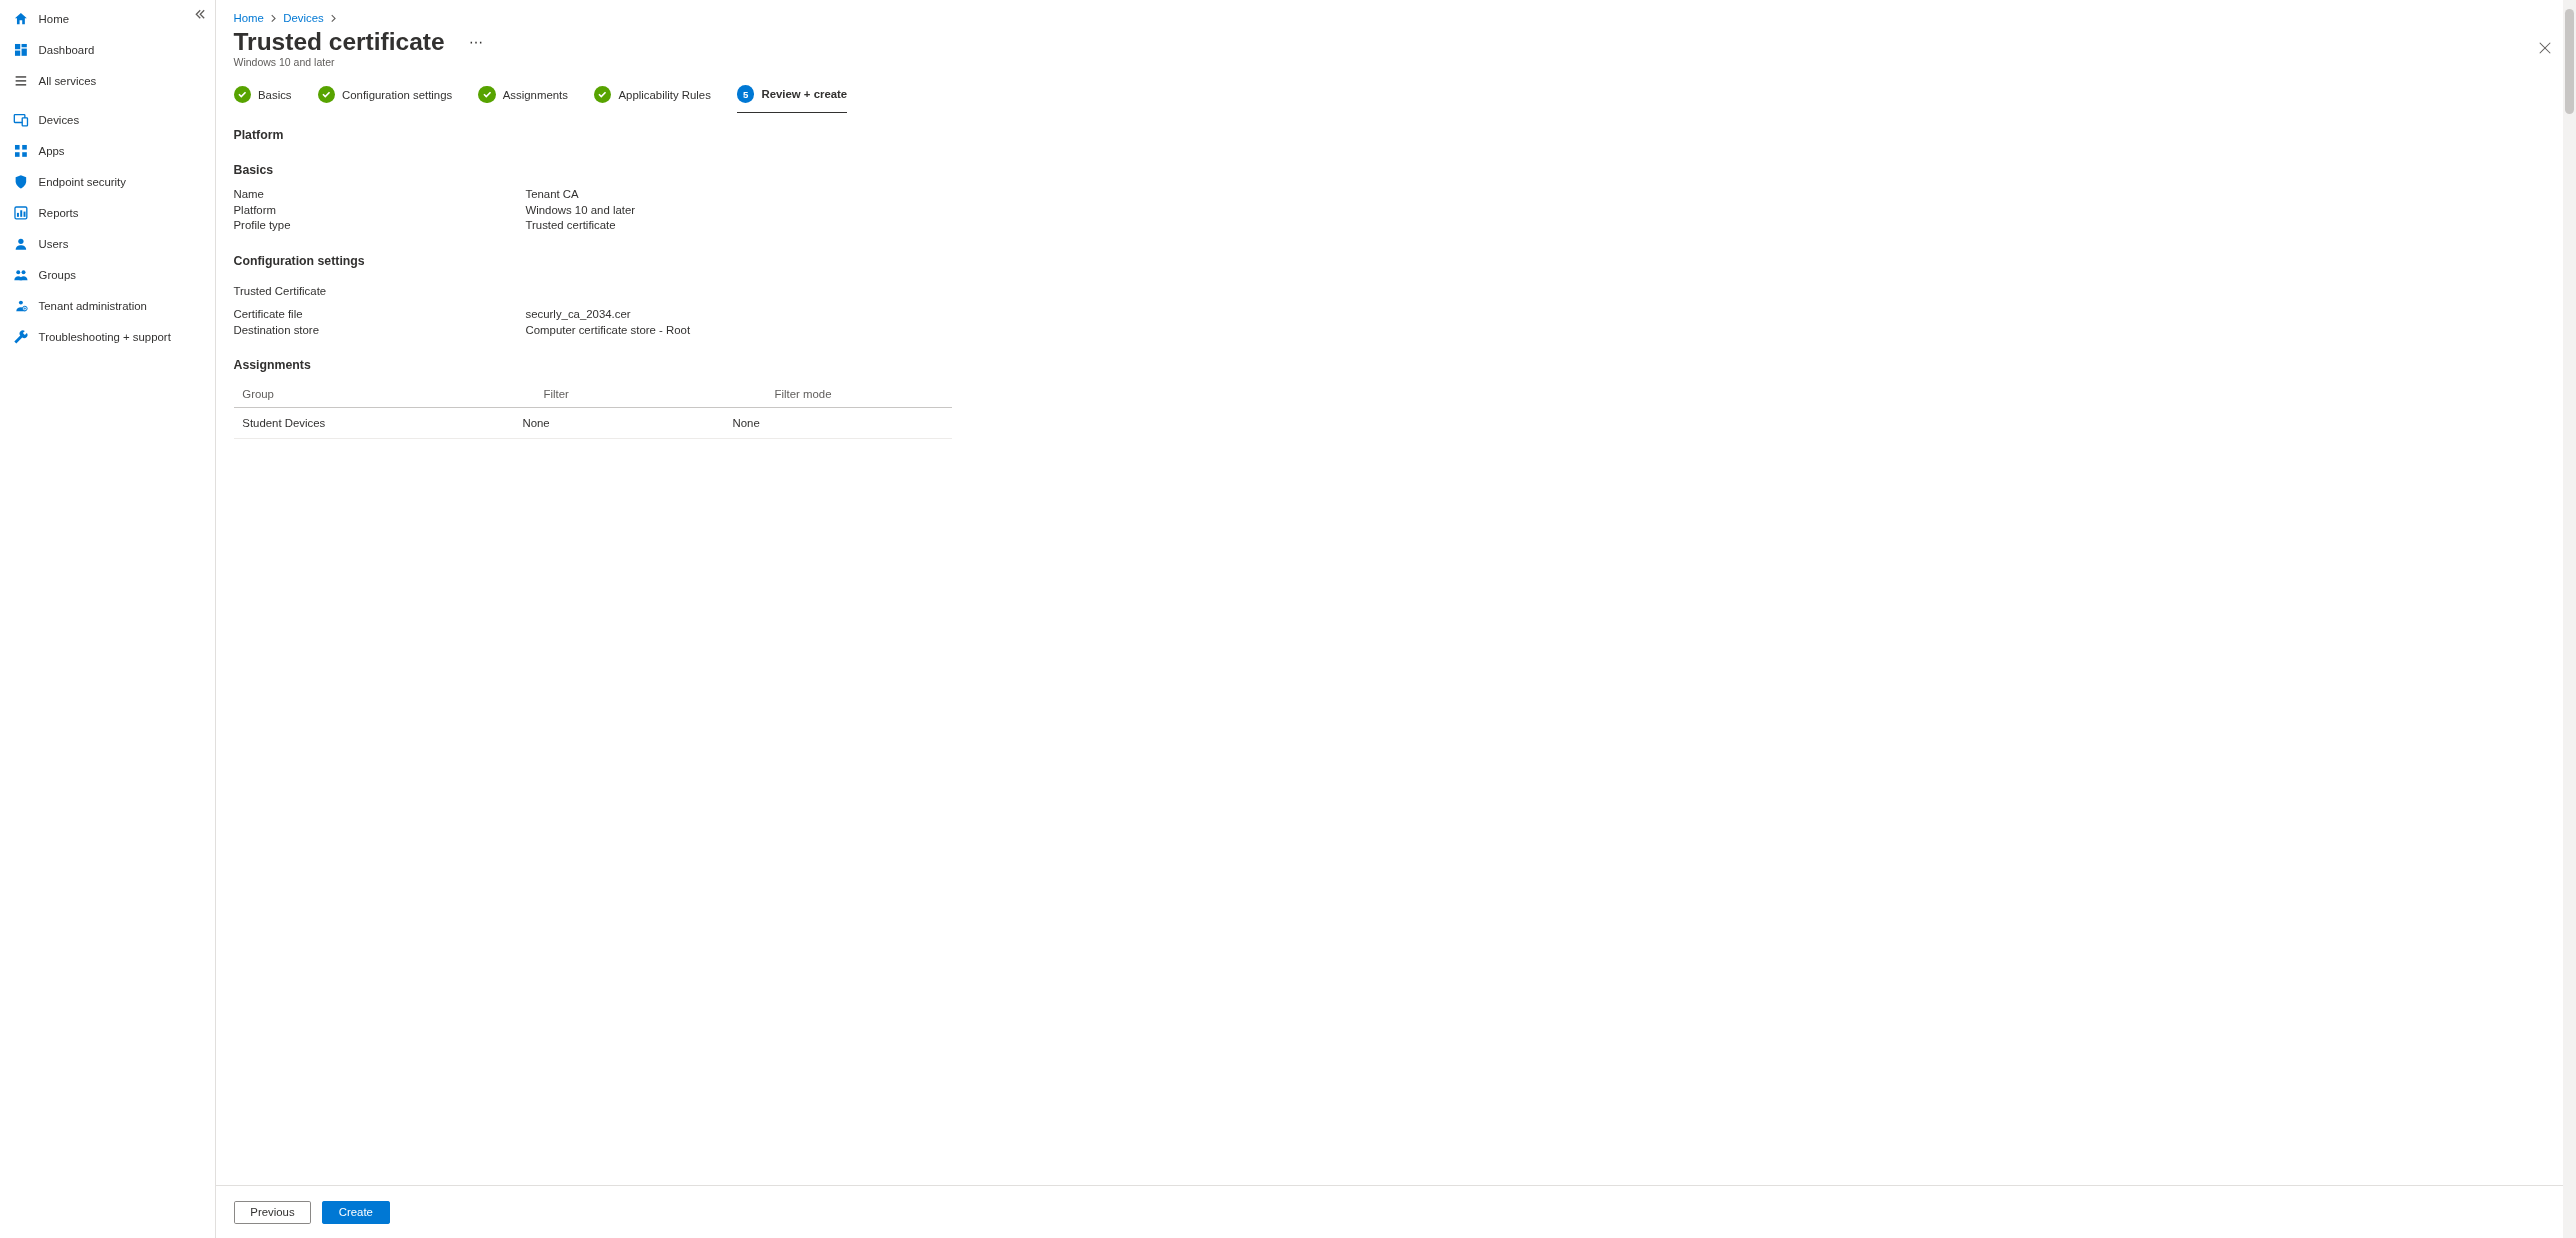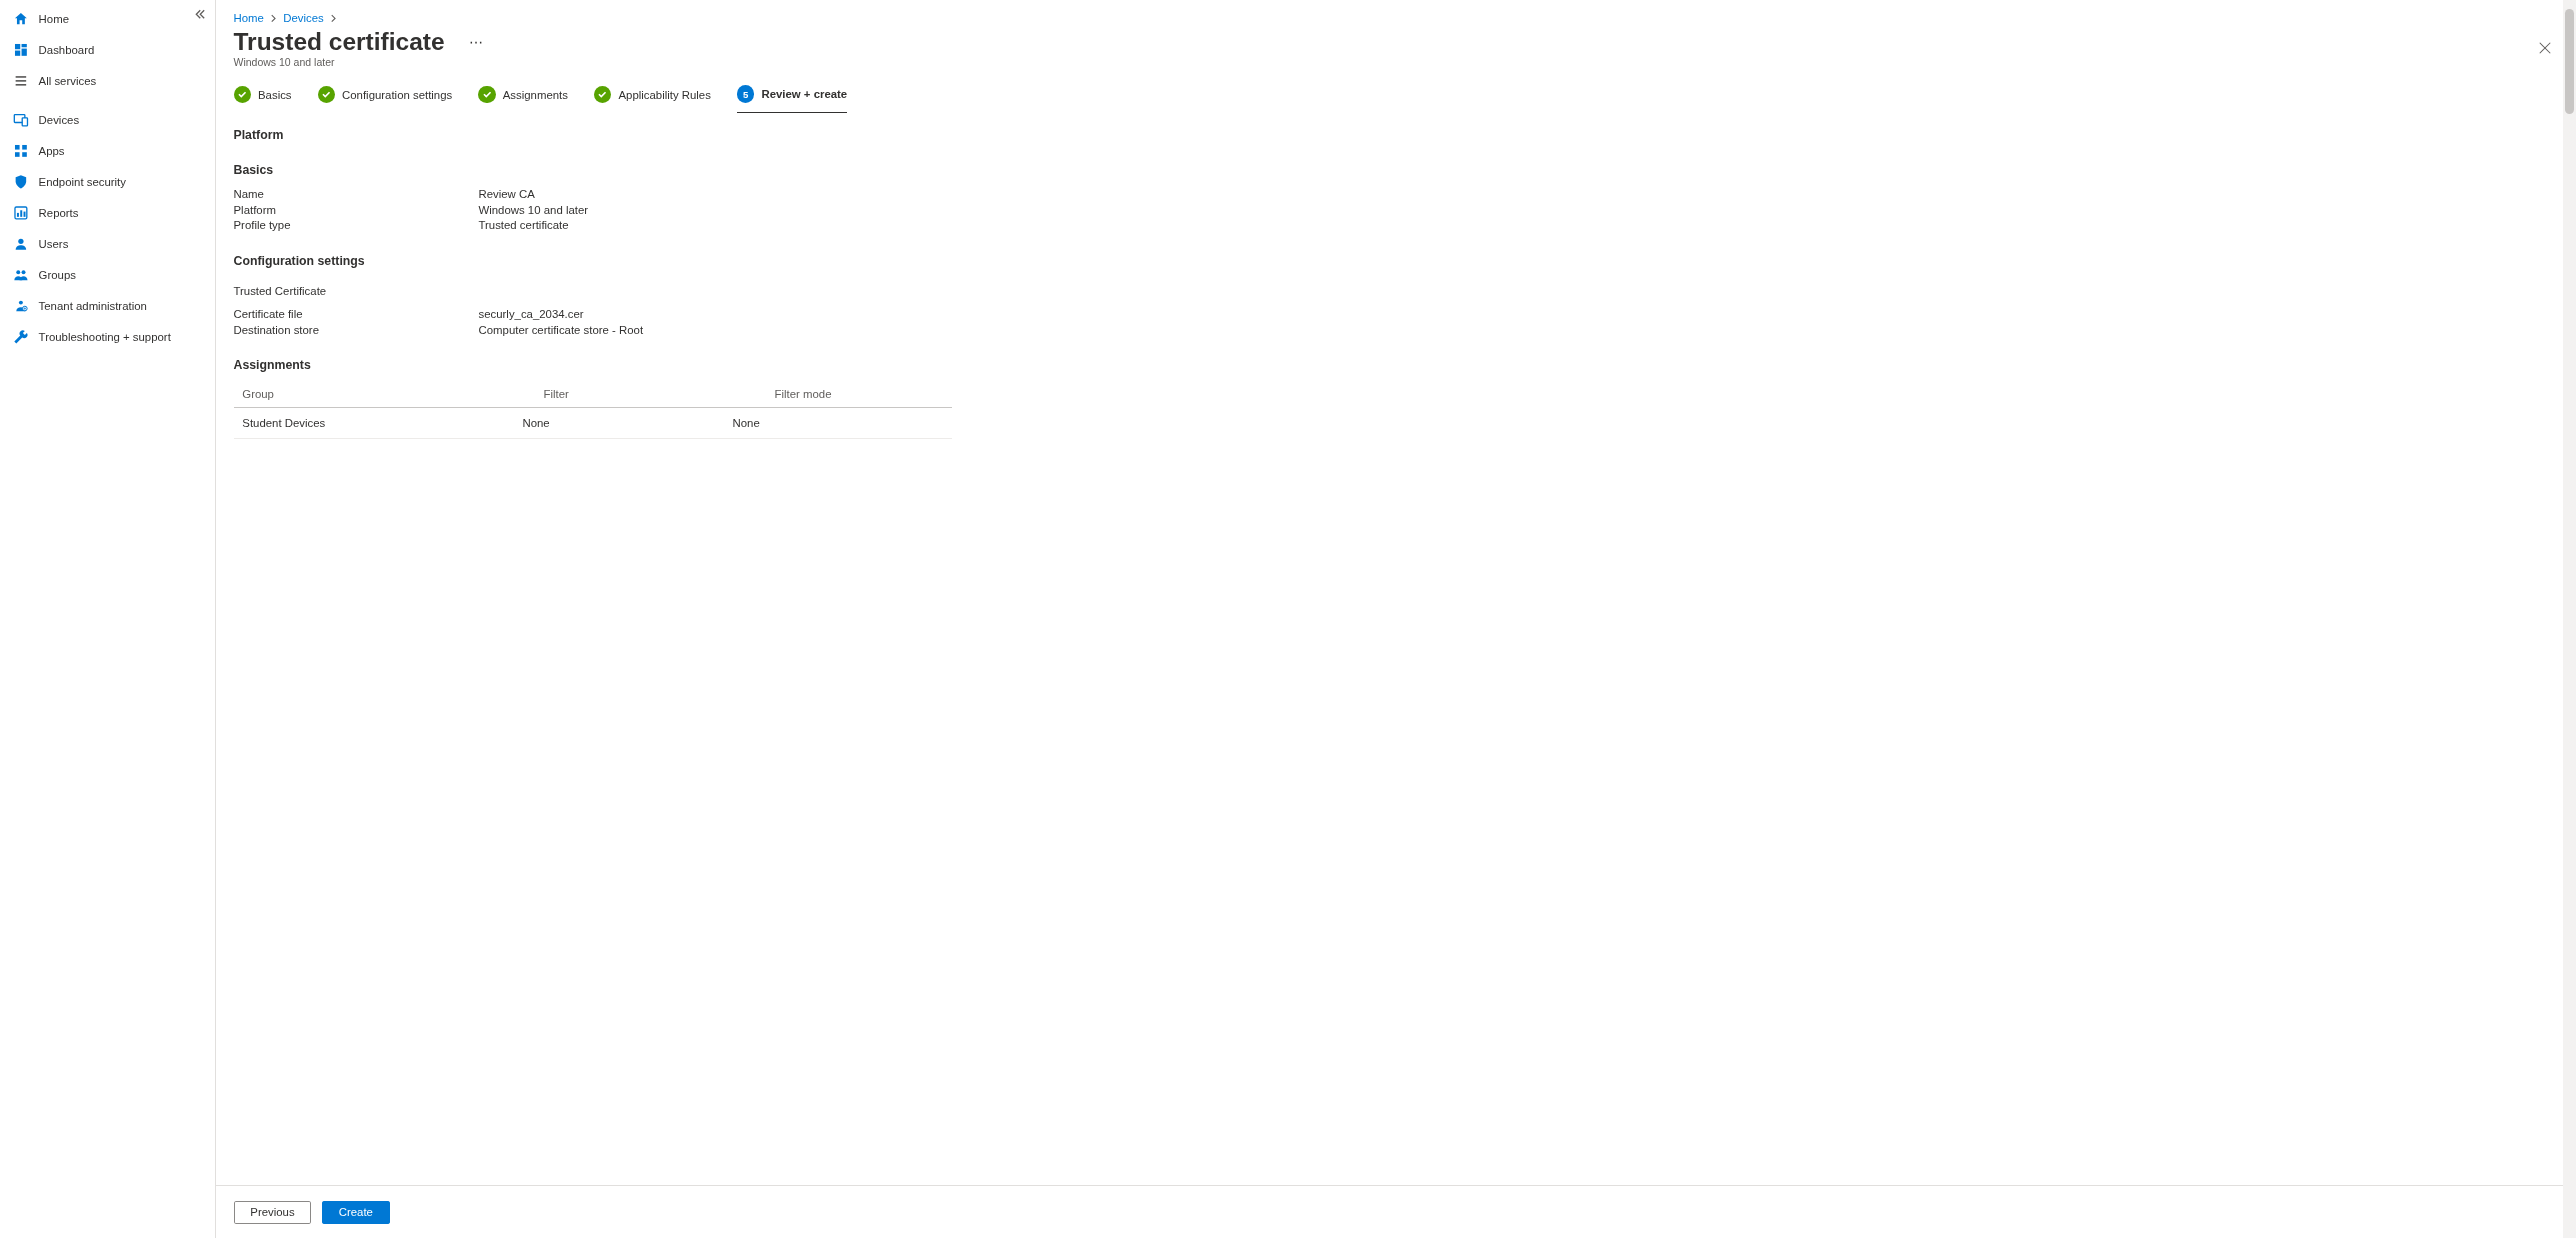--- a/index.html
+++ b/index.html
@@ -156,20 +156,21 @@
   }
   .subsection-sub {
     font-weight: 400;
     font-size: 11.4px;
     margin: 17.5px 0 8.8px 0;
   }
   .kv-row {
     display:flex;
     padding: 1.8px 0;
     font-size: 11.4px;
+    gap: 47px;
   }
   .kv-key { width: 245px; color:#323130;}
   .kv-val { color:#323130;}
   .table {
     margin-top:7px;
     width: 718px;
     max-width: 60%;
   }
   .table-header {
     display:flex;
@@ -439,21 +440,21 @@
       </div>
     </div>
 
     <div class="content-scroll">
 
       <div class="section-heading">Platform</div>
 
       <div class="subsection-heading">Basics</div>
       <div class="kv-row">
         <div class="kv-key">Name</div>
-        <div class="kv-val">Review CA</div>
+        <div class="kv-val">Tenant CA</div>
       </div>
       <div class="kv-row">
         <div class="kv-key">Platform</div>
         <div class="kv-val">Windows 10 and later</div>
       </div>
       <div class="kv-row">
         <div class="kv-key">Profile type</div>
         <div class="kv-val">Trusted certificate</div>
       </div>
 

